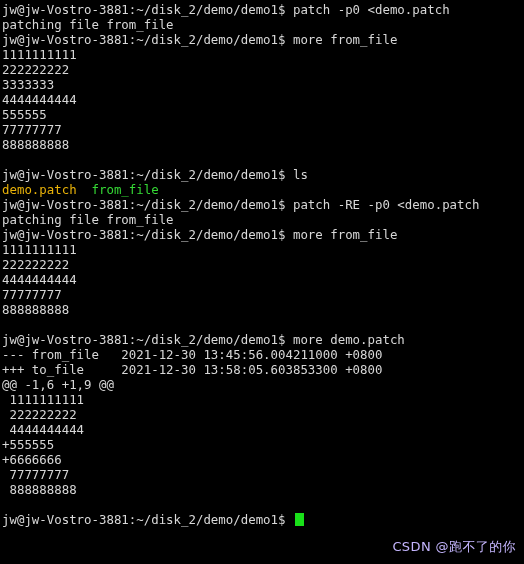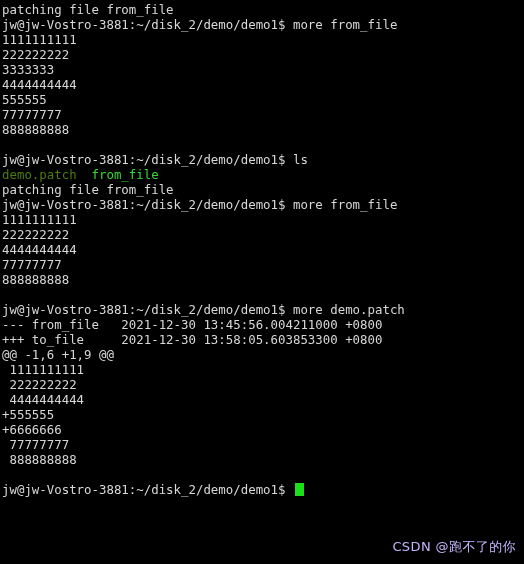--- a/index.html
+++ b/index.html
@@ -29,21 +29,21 @@
     white-space: pre;
     letter-spacing: 0px;
     color: #d7d7d7;
   }
   .line.blank {
     color: transparent;
   }
   .seg { white-space: pre; }
   .c-default  { color: #d7d7d7; }
   .c-prompt   { color: #d9d9d9; }
-  .c-green    { color: #4d7c0f; }
+  .c-green    { color: #eab308; }
   .c-green2   { color: #35d935; }
 
   #cursor {
     display: inline-block;
     width: 9px;
     height: 13px;
     background: #19e019;
     vertical-align: -2px;
     margin-left: 2px;
   }
@@ -56,32 +56,34 @@
     color: #9a9a9a;
     letter-spacing: 0.4px;
     white-space: pre;
   }
 </style>
 </head>
 <body>
 
 <div id="terminal" style="background: rgb(0, 0, 0);">
   <div id="screen">
+      <div class="line"><span class="seg c-prompt">jw@jw-Vostro-3881:~/disk_2/demo/demo1$ </span><span class="seg c-default">patch -p0 &lt;demo.patch</span></div>
       <div class="line"><span class="seg c-default">patching file from_file</span></div>
       <div class="line"><span class="seg c-prompt">jw@jw-Vostro-3881:~/disk_2/demo/demo1$ </span><span class="seg c-default">more from_file</span></div>
       <div class="line"><span class="seg c-default">1111111111</span></div>
       <div class="line"><span class="seg c-default">222222222</span></div>
       <div class="line"><span class="seg c-default">3333333</span></div>
       <div class="line"><span class="seg c-default">4444444444</span></div>
       <div class="line"><span class="seg c-default">555555</span></div>
       <div class="line"><span class="seg c-default">77777777</span></div>
       <div class="line"><span class="seg c-default">888888888</span></div>
       <div class="line blank">&nbsp;</div>
       <div class="line"><span class="seg c-prompt">jw@jw-Vostro-3881:~/disk_2/demo/demo1$ </span><span class="seg c-default">ls</span></div>
       <div class="line"><span class="seg c-green">demo.patch</span><span class="seg">  </span><span class="seg c-green2">from_file</span></div>
+      <div class="line"><span class="seg c-prompt">jw@jw-Vostro-3881:~/disk_2/demo/demo1$ </span><span class="seg c-default">patch -RE -p0 &lt;demo.patch</span></div>
       <div class="line"><span class="seg c-default">patching file from_file</span></div>
       <div class="line"><span class="seg c-prompt">jw@jw-Vostro-3881:~/disk_2/demo/demo1$ </span><span class="seg c-default">more from_file</span></div>
       <div class="line"><span class="seg c-default">1111111111</span></div>
       <div class="line"><span class="seg c-default">222222222</span></div>
       <div class="line"><span class="seg c-default">4444444444</span></div>
       <div class="line"><span class="seg c-default">77777777</span></div>
       <div class="line"><span class="seg c-default">888888888</span></div>
       <div class="line blank">&nbsp;</div>
       <div class="line"><span class="seg c-prompt">jw@jw-Vostro-3881:~/disk_2/demo/demo1$ </span><span class="seg c-default">more demo.patch</span></div>
       <div class="line"><span class="seg c-default">--- from_file   2021-12-30 13:45:56.004211000 +0800</span></div>

